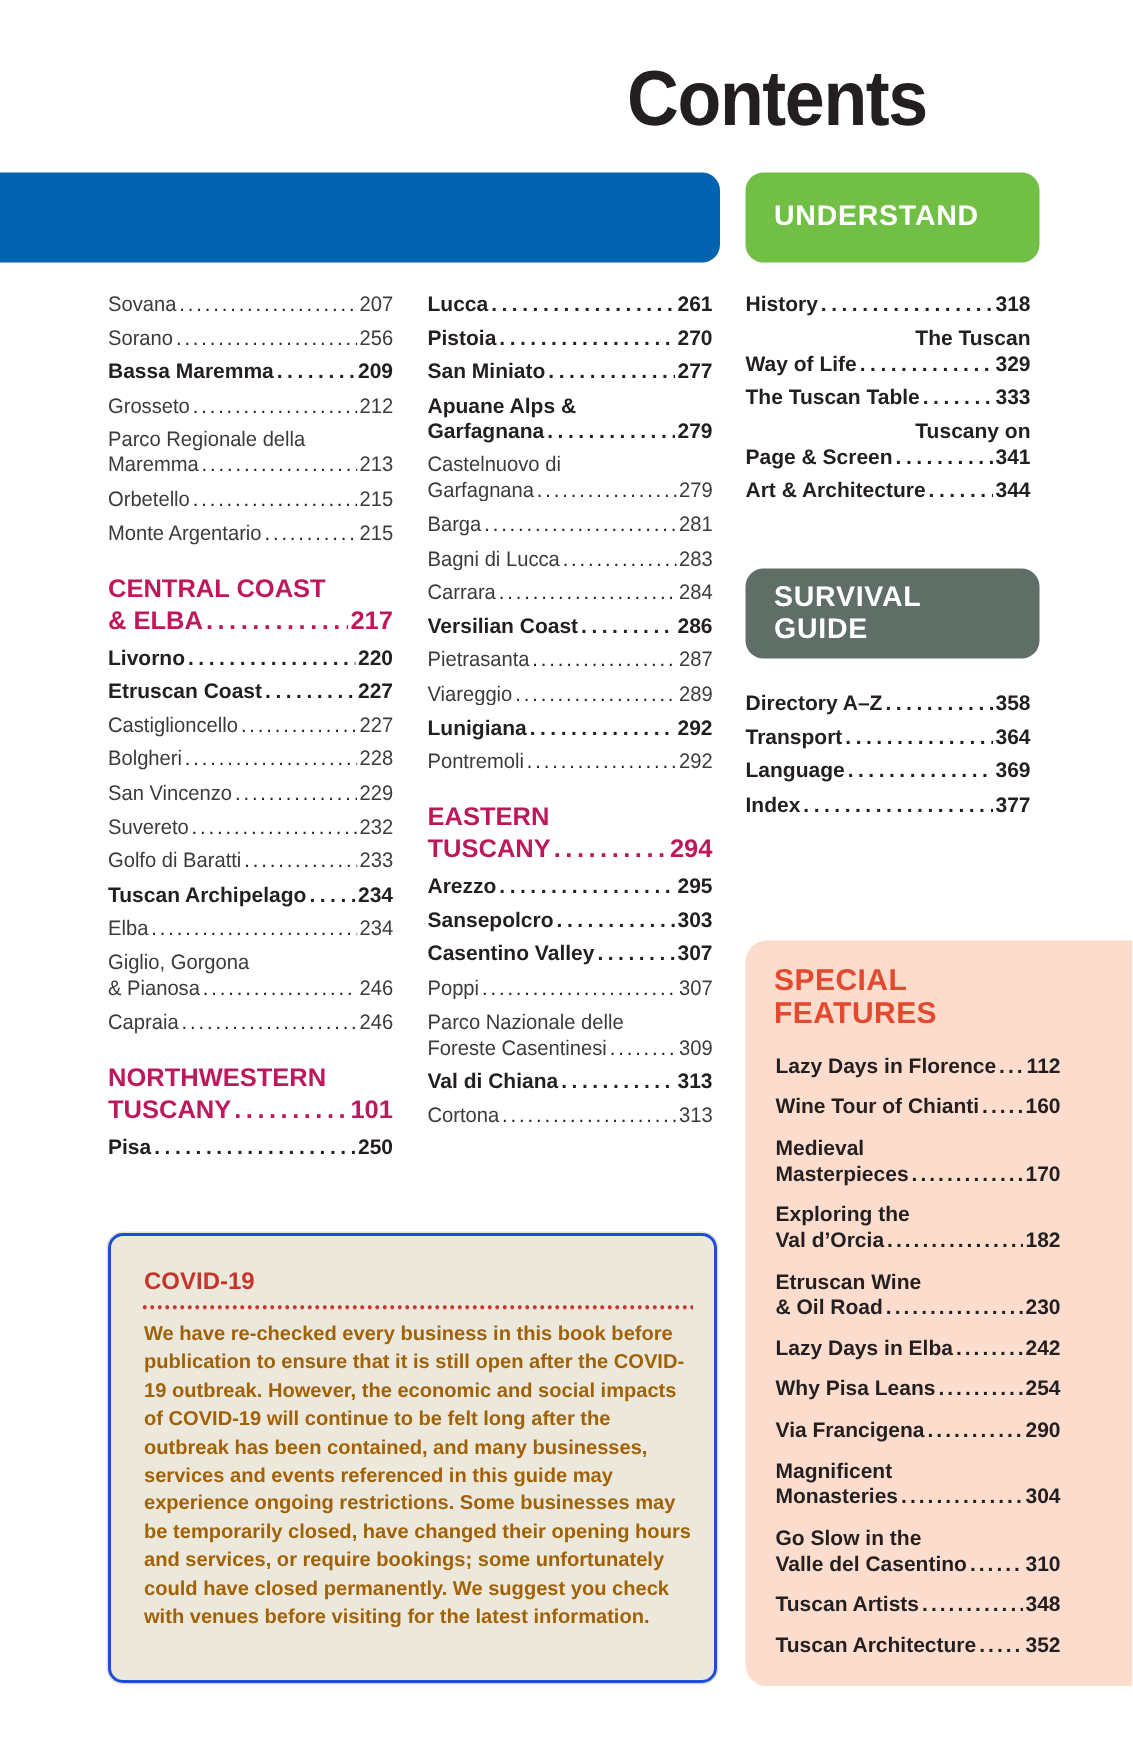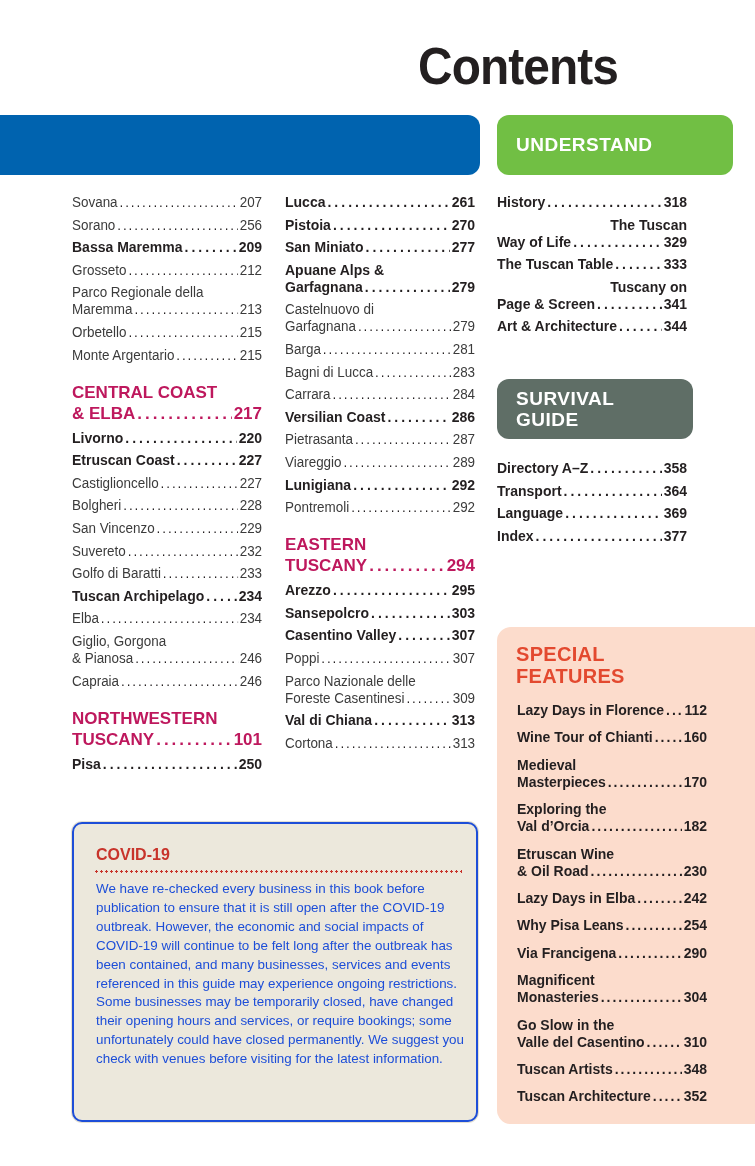--- a/index.html
+++ b/index.html
@@ -14,21 +14,21 @@
     }
     .blue-bar {
       position: absolute; left: 0; top: 115px; width: 480px; height: 60px;
       background: #0063af; border-radius: 0 12px 12px 0;
     }
     .pill {
       position: absolute; border-radius: 12px; color: #fff; font-weight: bold;
       font-family: "Liberation Sans", sans-serif;
     }
     .pill-understand {
-      left: 497px; top: 115px; width: 236px; height: 60px;
+      left: 497px; top: 115px; width: 196px; height: 60px;
       background: #71bf44; font-size: 19px; line-height: 60px; padding-left: 19px; letter-spacing: 0.5px;
     }
     .pill-survival {
       left: 497px; top: 379px; width: 196px; height: 60px;
       background: #5f6e66; font-size: 19px; line-height: 21px; padding: 9px 0 0 19px; letter-spacing: 0.5px;
     }
 
     .col { position: absolute; width: 190px; }
     .col-1 { left: 72px; top: 194px; }
     .col-2 { left: 285px; top: 194px; }
@@ -59,21 +59,21 @@
     .covid-title {
       position: absolute; left: 22px; top: 22px; color: #c8342b; font-weight: bold; font-size: 16px;
     }
     .covid-rule {
       position: absolute; left: 20px; right: 14px; top: 46px; height: 3px;
       background-image: radial-gradient(circle, #c8342b 1.2px, transparent 1.4px);
       background-size: 5px 3px; background-repeat: repeat-x;
     }
     .covid-text {
       position: absolute; left: 22px; top: 56px; width: 370px;
-      font-size: 13.4px; line-height: 18.9px; color: #1d4ed8;
+      font-size: 13.4px; line-height: 18.9px; color: #a16207; font-weight: bold;
     }
 
     .special-box {
       position: absolute; left: 497px; top: 627px; width: 258px; height: 497px;
       background: #fcdccc; border-radius: 14px 0 0 14px;
     }
     .special-title {
       position: absolute; left: 19px; top: 16px; color: #e3492f; font-weight: bold;
       font-size: 20px; line-height: 22px; letter-spacing: 0.3px;
     }

